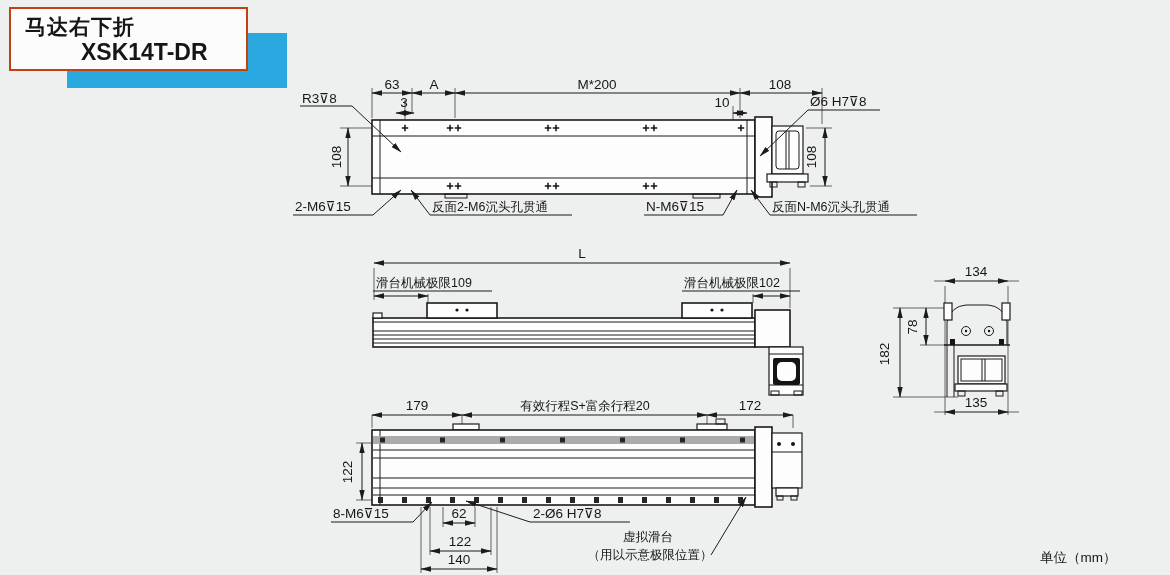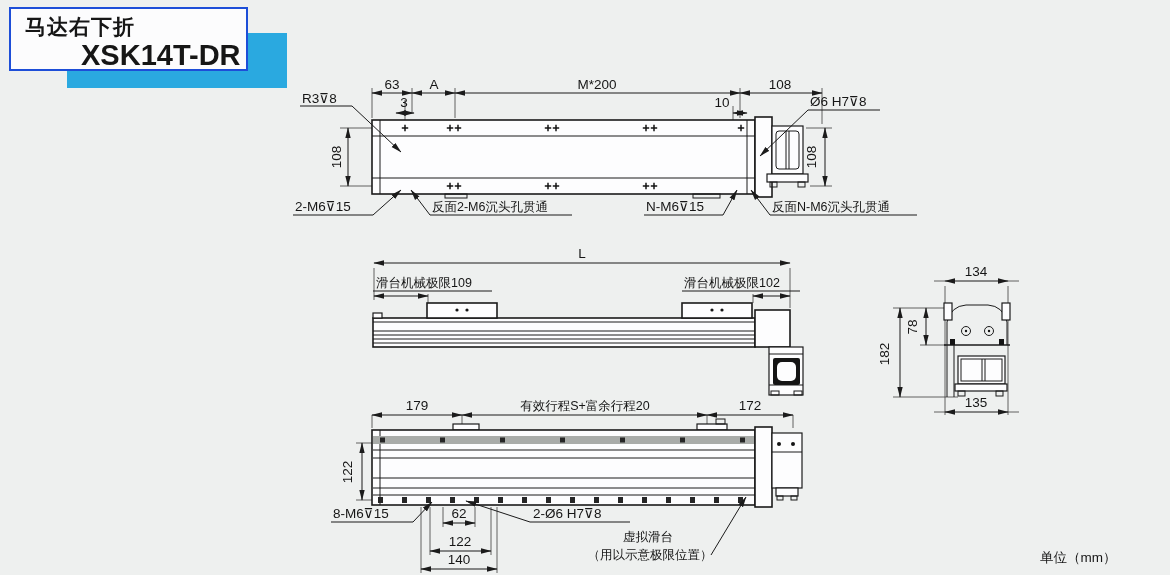--- a/index.html
+++ b/index.html
@@ -1,22 +1,22 @@
 <!DOCTYPE html>
 <html><head>
 <meta charset="utf-8">
 <style>
   html,body{margin:0;padding:0;}
   body{background:#eef0ef;font-family:"Liberation Sans","DejaVu Sans",sans-serif;}
   .stage{position:relative;width:1170px;height:575px;background:#eef0ef;overflow:hidden;}
   .tb-blue{position:absolute;left:67px;top:33px;width:220px;height:55px;background:#2aa9e0;}
   .tb-box{position:absolute;left:9px;top:7px;width:239px;height:64px;background:#fcfcfd;
-          border:2px solid #1d4ed8;box-sizing:border-box;padding:4px 0 0 14px;}
+          border:2px solid #c2410c;box-sizing:border-box;padding:4px 0 0 14px;}
   .tb-line1{font-size:21px;font-weight:bold;letter-spacing:1px;color:#161616;}
-  .tb-line2{font-size:29px;font-weight:bold;color:#161616;padding-left:56px;margin-top:-2px;}
+  .tb-line2{font-size:23px;font-weight:bold;color:#161616;padding-left:56px;margin-top:-2px;}
   svg{position:absolute;left:0;top:0;}
   svg text{font-family:"Liberation Sans","DejaVu Sans",sans-serif;fill:#161616;}
   .txt{font-size:13.5px;}
   .cn{font-size:12.5px;}
   .ol{stroke:#1b1b1b;stroke-width:1.6;fill:#fdfdfe;}
   .ol2{stroke:#1b1b1b;stroke-width:1.2;fill:#fdfdfe;}
   .ln{stroke:#1b1b1b;stroke-width:1;fill:none;}
   .thin{stroke:#3c3c3c;stroke-width:0.8;fill:none;}
   .dim{stroke:#1b1b1b;stroke-width:1;fill:none;}
   .dk{fill:#141414;stroke:none;}

